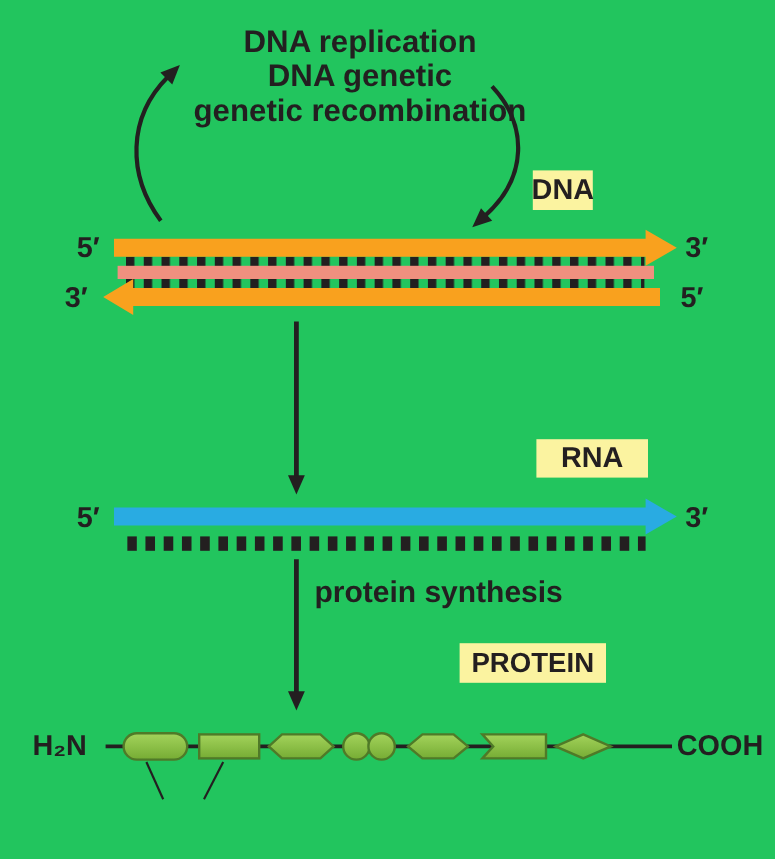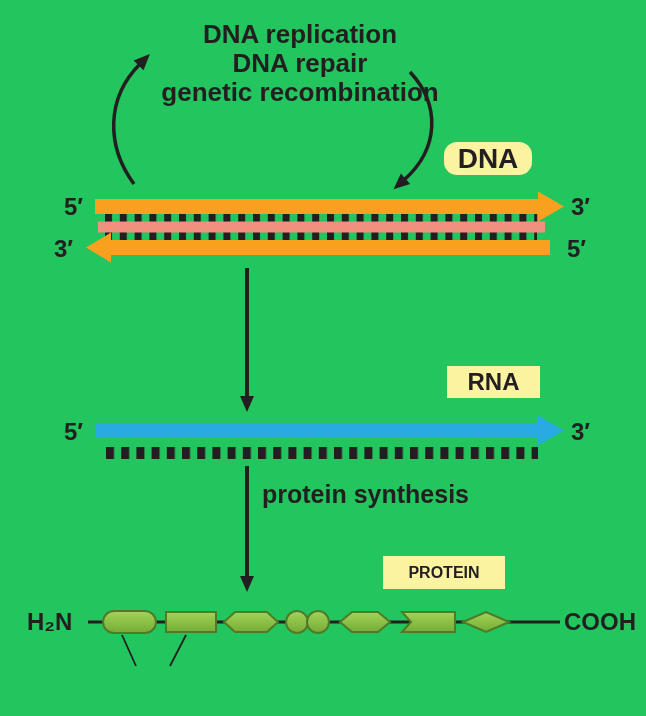--- a/index.html
+++ b/index.html
@@ -29,23 +29,23 @@
   .step-text { font-size: 25px; line-height: 30px; }
   .end-label { font-size: 24px; }
   .terminus { font-size: 24px; }
   .callout-label { font-size: 24px; }
   .badge {
     position: absolute;
     background: #FBF3A0;
     display: flex; align-items: center; justify-content: center;
     font-weight: 700; color: #231F20;
   }
-  .badge-dna { left: 444px; top: 142px; width: 88px; height: 33px; font-size: 28px; border-radius: 13px; }
+  .badge-dna { left: 444px; top: 142px; width: 50px; height: 33px; font-size: 24px; }
   .badge-rna { left: 447px; top: 366px; width: 93px; height: 32px; font-size: 24px; }
-  .badge-protein { left: 383px; top: 556px; width: 122px; height: 33px; font-size: 16px; }
+  .badge-protein { left: 383px; top: 536px; width: 122px; height: 33px; font-size: 23px; }
 </style>
 </head>
 <body>
 
 <div class="stage">
 
   <svg class="art" width="646" height="716" viewBox="0 0 646 716">
     <defs>
       <marker id="ah" viewBox="0 0 18 16" markerWidth="18" markerHeight="16" refX="3" refY="8" orient="auto" markerUnits="userSpaceOnUse">
         <path d="M1,1 L17,8 L1,15 Z" fill="#231F20"></path>
@@ -93,21 +93,21 @@
       <polygon points="402,612 455,612 455,632 402,632 411,622"></polygon>
       <polygon points="463,622 486,612 509,622 486,632"></polygon>
     </g>
 
     <line x1="136" y1="666" x2="122" y2="635" stroke="#231F20" stroke-width="1.8"></line>
     <line x1="170" y1="666" x2="186" y2="635" stroke="#231F20" stroke-width="1.8"></line>
   </svg>
 
   <div class="txt cycle-text">
     <div>DNA replication</div>
-    <div>DNA repair</div>
+    <div>DNA genetic</div>
     <div>genetic recombination</div>
   </div>
 
   <div class="badge badge-dna">DNA</div>
 
   <div class="txt end-label" style="left:64px; top:193px;">5′</div>
   <div class="txt end-label" style="left:571px; top:193px;">3′</div>
   <div class="txt end-label" style="left:54px; top:235px;">3′</div>
   <div class="txt end-label" style="left:567px; top:235px;">5′</div>
 

